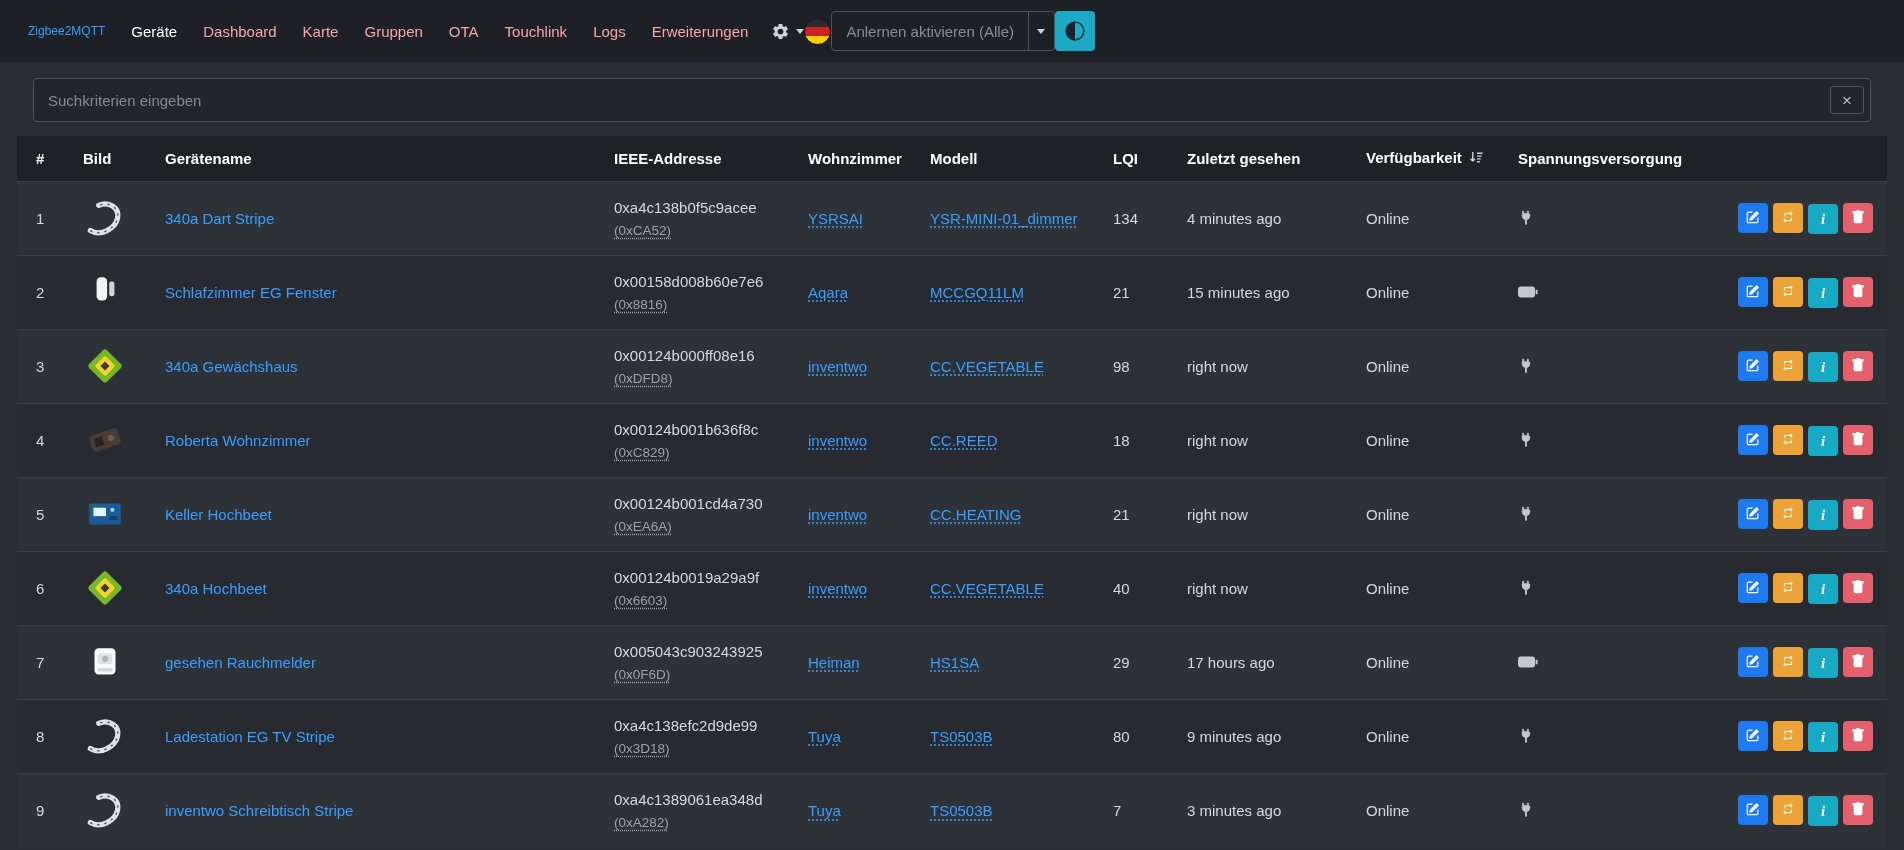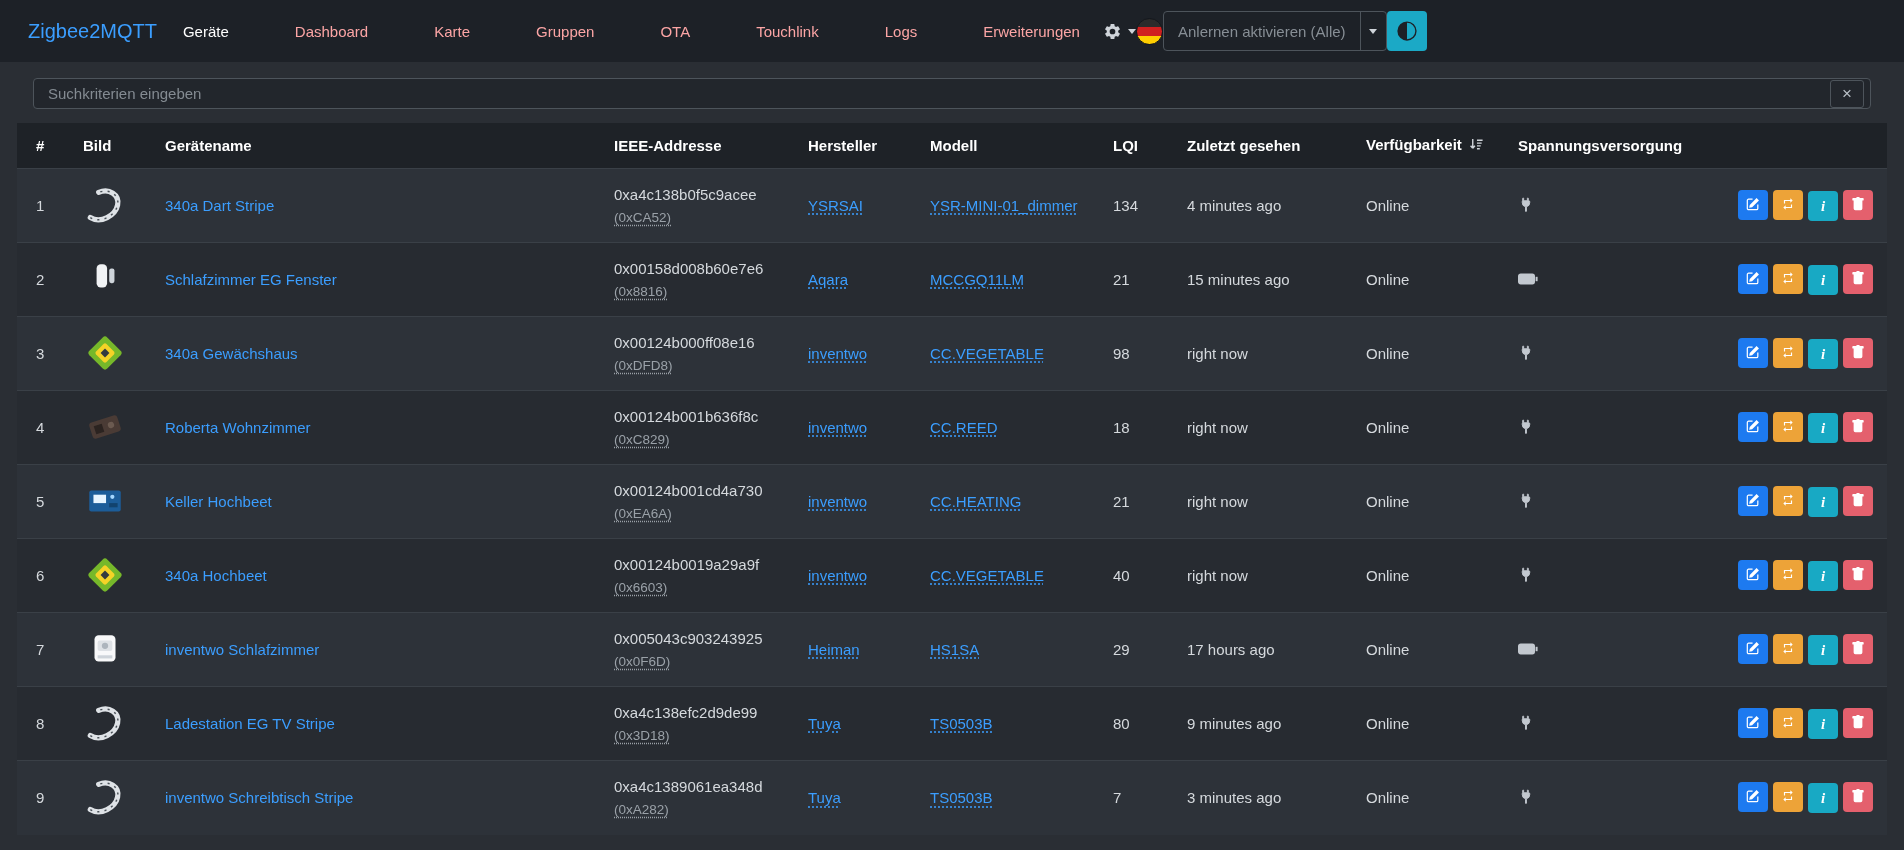--- a/index.html
+++ b/index.html
@@ -9,22 +9,22 @@
     background: #2a2e34; color: #dee2e6;
     font-family: "Liberation Sans", sans-serif; font-size: 15px;
   }
   a { cursor: pointer; }
 
   
   .navbar {
     height: 62px; background: #1d2127;
     display: flex; align-items: center; padding: 0 15px;
   }
-  .brand { color: #3b9eff; font-size: 20px; text-decoration: none; padding: 0 13px; }
-  .nav-list { display: flex; list-style: none; margin: 0; padding: 0; gap: 40px; }
+  .brand { color: #3b9eff; font-size: 12px; text-decoration: none; padding: 0 13px; }
+  .nav-list { display: flex; list-style: none; margin: 0; padding: 0; }
   .nav-link { color: #fca5a5; text-decoration: none; padding: 10px 13px; display: block; }
   .nav-link.active { color: #ffffff; }
   .nav-controls { display: flex; align-items: center; margin-left: 10px; gap: 0; }
   .gear-wrap { display: flex; align-items: center; gap: 6px; color: #cfd4da; cursor: pointer; }
   .gear-wrap svg { width: 19px; height: 19px; fill: #cfd4da; }
   .caret { width: 0; height: 0; border-left: 4px solid transparent; border-right: 4px solid transparent; border-top: 5px solid #cfd4da; display: inline-block; }
   .flag {
     width: 27px; height: 27px; border-radius: 50%;
     background: linear-gradient(#2b2b2b 0 33%, #d02020 33% 66%, #ffce00 66%);
     border: 1px solid #14171c; cursor: pointer;
@@ -37,21 +37,21 @@
   .permit-caret { display: flex; align-items: center; justify-content: center; width: 26px; border-left: 1px solid #4d545b; }
   .theme-btn {
     width: 40px; height: 40px; border: none; border-radius: 4px;
     background: #1ba9c6; display: flex; align-items: center; justify-content: center; cursor: pointer;
   }
   .theme-btn svg { width: 22px; height: 22px; fill: #1d2127; }
 
   
   .content { padding: 16px 17px 0; }
   .search-bar {
-    margin: 0 16px 14px; height: 31px;
+    margin: 0 16px 14px; height: 44px;
     border: 1px solid #4d545b; border-radius: 4px; background: #22262c;
     display: flex; align-items: center;
   }
   .search-bar input {
     flex: 1; background: transparent; border: none; outline: none;
     color: #dee2e6; font: 15px "Liberation Sans", sans-serif; padding: 0 14px;
   }
   .search-bar input::placeholder { color: #848b92; }
   .clear-btn {
     margin-right: 6px; width: 34px; height: 28px;
@@ -162,21 +162,21 @@
       <col style="width:152px">
         <col style="width:180px">
         <col>
     </colgroup>
     <thead>
         <tr id="header-row">
           <th><span>#</span></th>
           <th><span>Bild</span></th>
           <th><span>Gerätename</span></th>
           <th><span>IEEE-Addresse</span></th>
-          <th><span>Hersteller</span></th>
+          <th><span>Wohnzimmer</span></th>
           <th><span>Modell</span></th>
           <th><span>LQI</span></th>
           <th><span>Zuletzt gesehen</span></th>
           <th><span>Verfügbarkeit</span><span class="sort"><svg viewBox="0 0 16 16" fill="none" stroke-width="1.5">
                 <path d="M4 2v10M4 12l-2.3-2.6M4 12l2.3-2.6"></path>
                 <path d="M8.5 3.5h6M8.5 6.5h5M8.5 9.5h4M8.5 12.5h3"></path>
               </svg></span></th>
           <th><span>Spannungsversorgung</span></th>
           <th><span></span></th>
         </tr>
@@ -432,21 +432,21 @@
         <tr>
           <td>7</td>
           <td><span class="thumb">
               <svg viewBox="0 0 40 40">
                 <rect x="10" y="7" width="20" height="25" rx="4" fill="#f8f9fa"></rect>
                 <rect x="13" y="12" width="14" height="10" rx="2" fill="#dee2e6"></rect>
                 <circle cx="20" cy="17" r="3" fill="#adb5bd"></circle>
                 <rect x="13" y="26" width="14" height="3" fill="#ced4da"></rect>
               </svg>
             </span></td>
-          <td><a class="link">inventwo Schlafzimmer</a></td>
+          <td><a class="link">gesehen Rauchmelder</a></td>
           <td>
             <div class="ieee">0x005043c903243925</div>
             <div><span class="short">(0x0F6D)</span></div>
           </td>
           <td><a class="link dotted">Heiman</a></td>
           <td><a class="link dotted">HS1SA</a></td>
           <td>29</td>
           <td>17 hours ago</td>
           <td>Online</td>
           <td><span class="power"><svg viewBox="0 0 20 12" width="20" height="12" fill="none">

